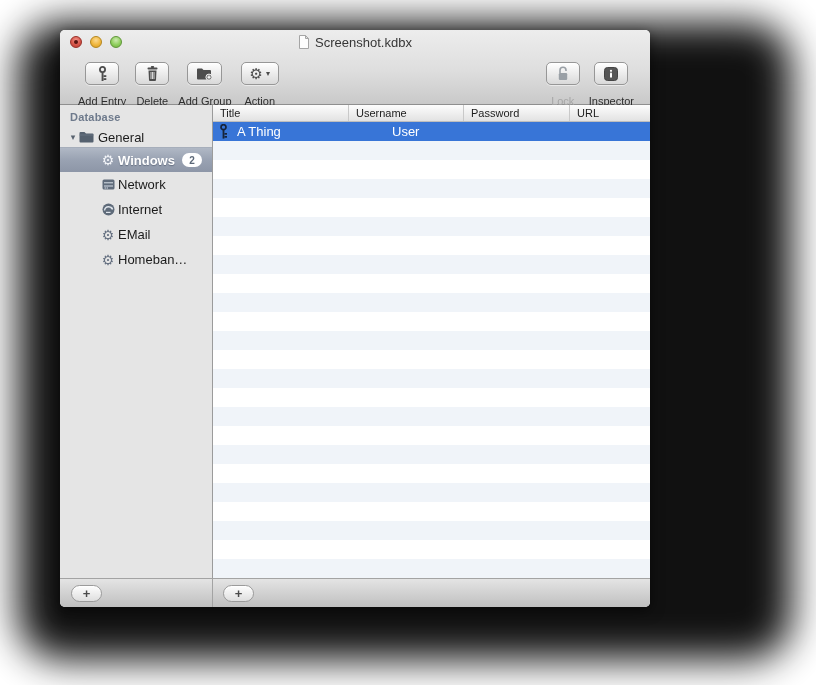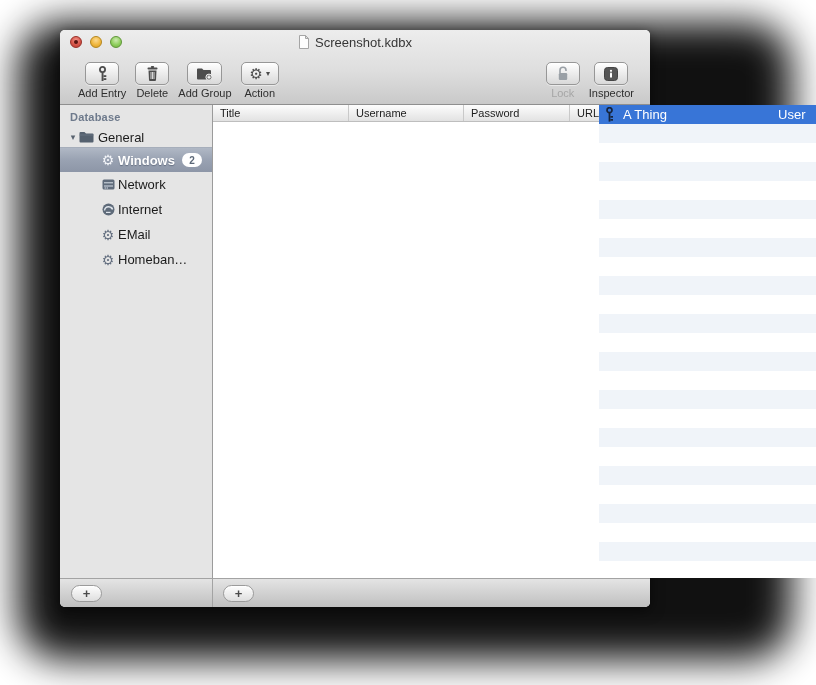--- a/index.html
+++ b/index.html
@@ -24,21 +24,21 @@
              align-items:center;justify-content:center;gap:5px;}
   .title{font-size:13px;color:#363636;}
   .toolbar{position:absolute;left:0;top:23px;right:0;height:52px;display:flex;
            align-items:flex-start;justify-content:space-between;padding:0 16px 0 18px;box-sizing:border-box;}
   .tb-group{display:flex;gap:9px;}
   .tb-item{display:flex;flex-direction:column;align-items:center;margin-top:9px;}
   .tb-btn{height:23px;min-width:34px;padding:0 8px;border:1px solid #979797;border-radius:5px;
           background:linear-gradient(to bottom,#fff,#d9d9d9);
           box-shadow:inset 0 1px 0 rgba(255,255,255,.9),0 1px 0 rgba(255,255,255,.5);
           display:flex;align-items:center;justify-content:center;gap:3px;box-sizing:border-box;}
-  .tb-label{font-size:11px;color:#2e2e2e;margin-top:2px;white-space:nowrap;}
+  .tb-label{font-size:11px;color:#2e2e2e;margin-top:10px;white-space:nowrap;}
   .tb-item.disabled .tb-label{color:#a6a6a6;}
   .glyph-gear{font-size:15px;line-height:15px;color:#4d4d4d;}
   .glyph-caret{font-size:8px;color:#4d4d4d;}
   
   .content{position:absolute;left:0;top:75px;right:0;bottom:29px;display:flex;}
   .sidebar{width:152px;background:#e5e5e5;border-right:1px solid #9b9b9b;box-sizing:content-box;
            padding-top:2px;overflow:hidden;}
   .sb-header{height:20px;line-height:20px;padding-left:10px;font-size:11px;font-weight:bold;
              color:#6e7a8c;letter-spacing:.2px;}
   .sb-row{height:20px;display:flex;align-items:center;font-size:13px;color:#1b1b1b;position:relative;}
@@ -48,21 +48,21 @@
   .sb-item .sb-icon{margin-left:40px;margin-right:2px;width:16px;}
   .sb-gear{font-size:14px;line-height:14px;color:#66718200;color:#667182;}
   .sb-label{white-space:nowrap;}
   .sb-row.selected{background:linear-gradient(to bottom,#b0b8c5 0%,#99a2b2 50%,#8d96a7 100%);
                    border-top:1px solid #a6aebb;box-sizing:border-box;}
   .sb-row.selected .sb-label{color:#fff;font-weight:bold;text-shadow:0 1px 1px rgba(60,70,90,.5);}
   .sb-row.selected .sb-gear{color:#f2f4f8;}
   .badge{position:absolute;right:10px;top:50%;transform:translateY(-50%);
          min-width:12px;padding:0 4px;height:14px;border-radius:8px;background:#fff;
          font-size:10px;font-weight:bold;color:#5c6activity878;color:#5c6878;display:flex;align-items:center;justify-content:center;}
-  .main{flex:1;display:flex;flex-direction:row;background:#fff;min-width:0;}
+  .main{flex:1;display:flex;flex-direction:column;background:#fff;min-width:0;}
   .thead{height:17px;display:flex;background:linear-gradient(to bottom,#fdfdfd,#e2e2e2);
          border-bottom:1px solid #bebebe;box-sizing:border-box;}
   .th{font-size:11px;color:#1c1c1c;line-height:16px;padding-left:7px;box-sizing:border-box;
       border-right:1px solid #c9c9c9;overflow:hidden;white-space:nowrap;}
   .th:last-child{border-right:none;}
   .col-title{width:136px;}
   .col-user{width:115px;}
   .col-pass{width:106px;}
   .col-url{flex:1;}
   .tbody{flex:1;background:repeating-linear-gradient(to bottom,#ffffff 0,#ffffff 19px,#f0f4f9 19px,#f0f4f9 38px);}

